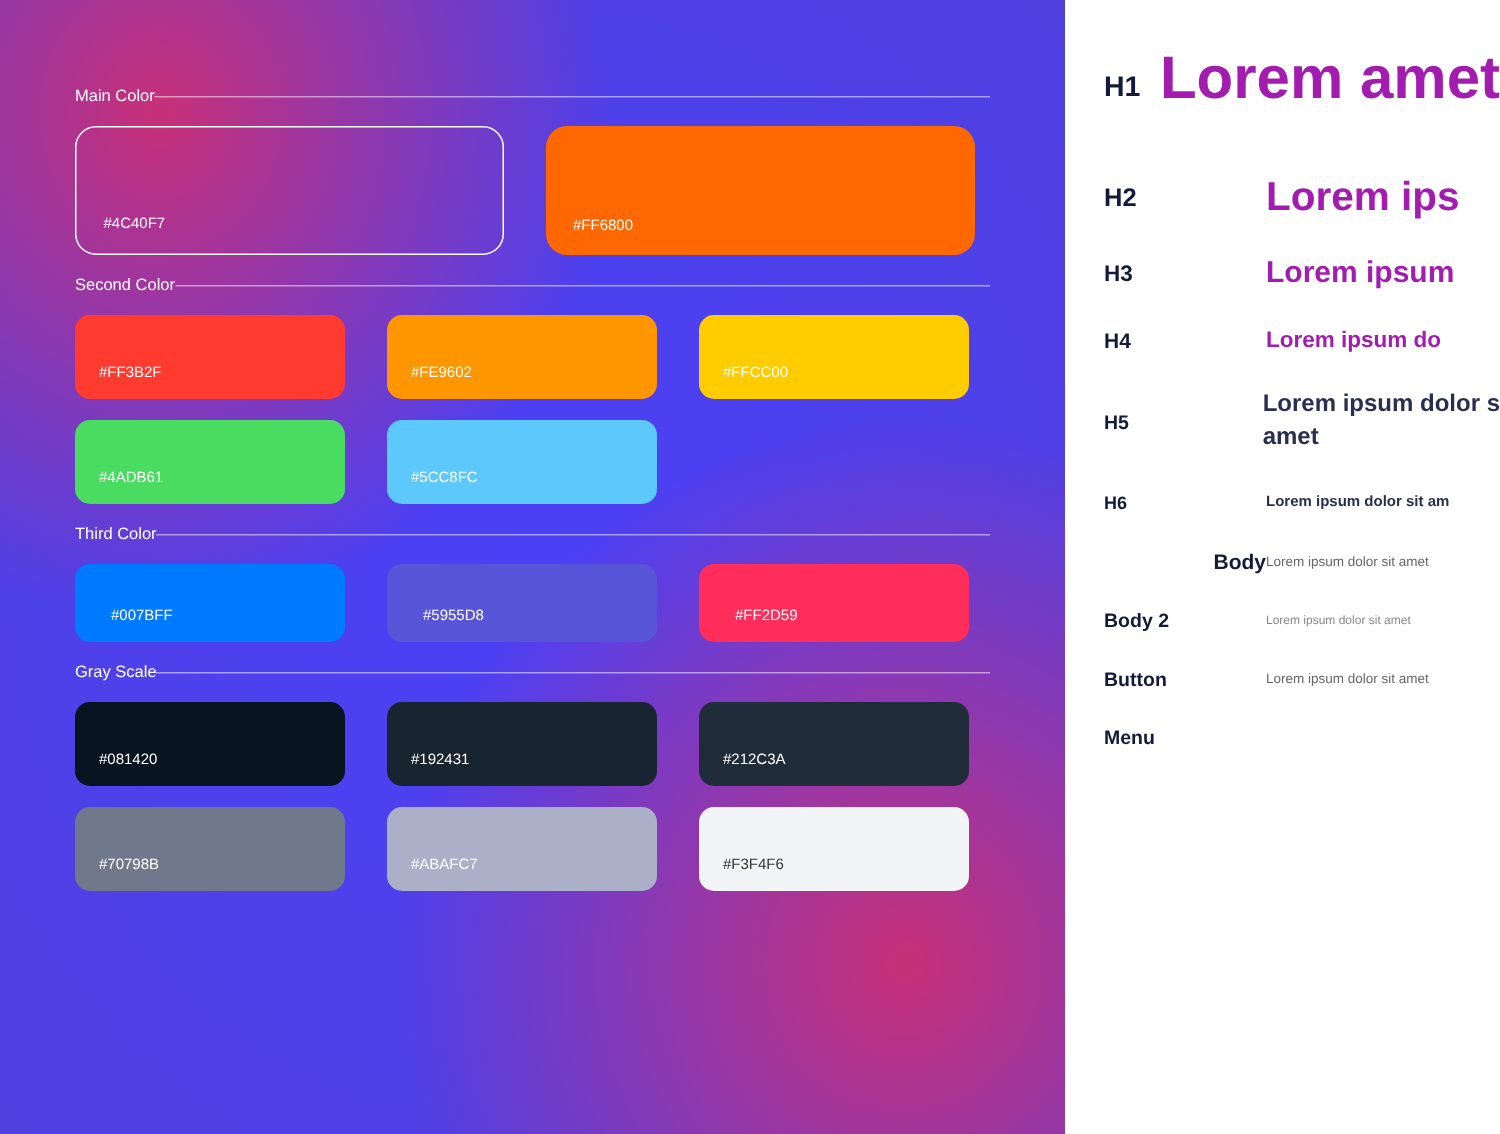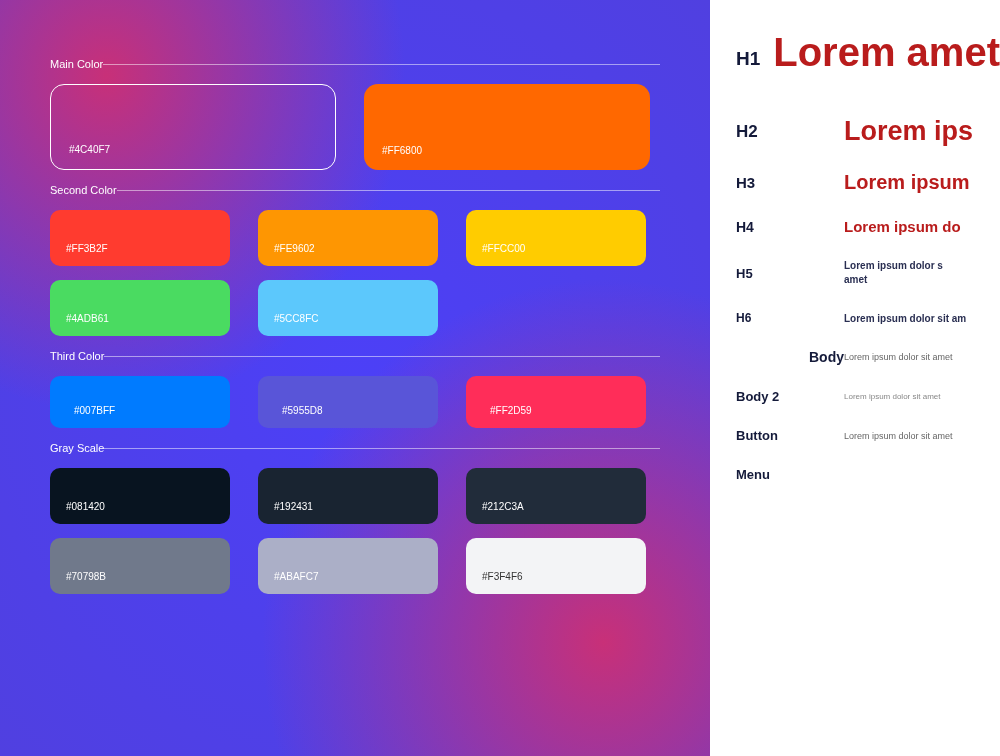--- a/index.html
+++ b/index.html
@@ -65,28 +65,28 @@
   display: flex;
   align-items: center;
   margin-bottom: 24px;
 }
 .typo-label {
   width: 108px;
   color: #141a3a;
   font-weight: 700;
 }
 .typo-sample {
-  color: #b91c1c;
+  color: #a21caf;
   white-space: nowrap;
 }
 .h1-lbl { font-size: 19px; } .h1-smp { font-size: 40px; font-weight: 800; line-height: 1.1; }
 .h2-lbl { font-size: 17px; } .h2-smp { font-size: 27px; font-weight: 700; }
 .h3-lbl { font-size: 15px; } .h3-smp { font-size: 20px; font-weight: 700; }
 .h4-lbl { font-size: 14px; } .h4-smp { font-size: 15px; font-weight: 700; }
-.h5-lbl { font-size: 13px; } .h5-smp { font-size: 10px; font-weight: 600; line-height: 1.4; color:#2a2f52;}
+.h5-lbl { font-size: 13px; } .h5-smp { font-size: 16px; font-weight: 600; line-height: 1.4; color:#2a2f52;}
 .h6-lbl { font-size: 12px; } .h6-smp { font-size: 10px; font-weight: 600; color:#2a2f52;}
 .b1-lbl { font-size: 14px; text-align: right; } .b1-smp { font-size: 9px; color:#666; font-weight:400;}
 .b2-lbl { font-size: 13px; } .b2-smp { font-size: 8px; color:#888; font-weight:400;}
 .bt-lbl { font-size: 13px; } .bt-smp { font-size: 9px; color:#666; font-weight:400;}
 .mn-lbl { font-size: 13px; }
 .row-h1 { margin-bottom: 42px; align-items: flex-start; }
 .row-h1 .typo-label { padding-top: 18px; }
 </style>
 </head>
 <body>

